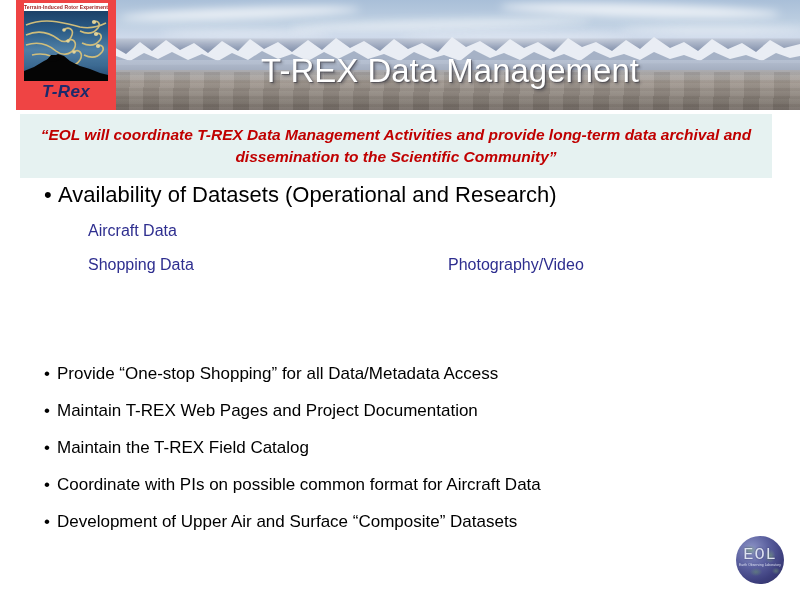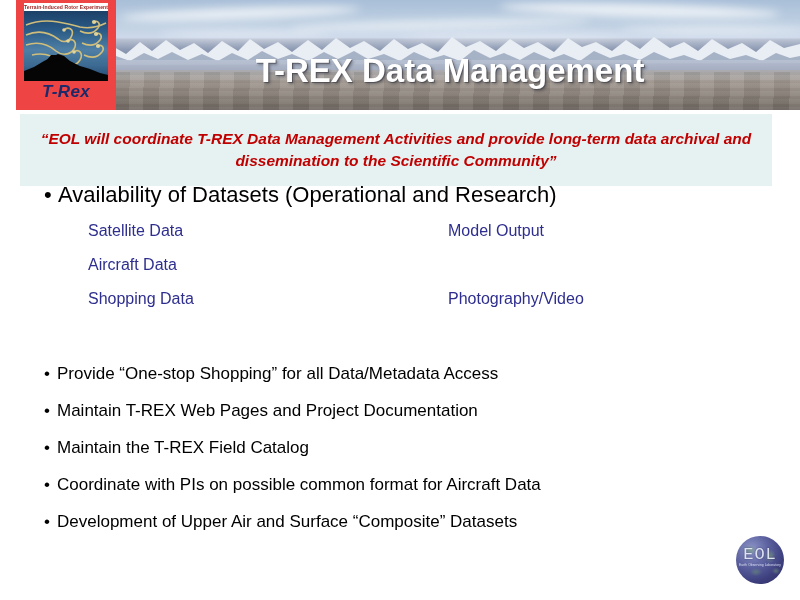--- a/index.html
+++ b/index.html
@@ -134,36 +134,36 @@
     letter-spacing: .3px;
   }
 
   .header-title {
     position: absolute;
     left: 100px;
     top: 52px;
     width: 700px;
     text-align: center;
     font-size: 33px;
-    font-weight: bold;
+    font-weight: normal;
     color: #ffffff;
     letter-spacing: 0px;
     text-shadow:
       1px 1px 0 rgba(60,60,70,.55),
       2px 2px 3px rgba(40,40,50,.45);
     white-space: nowrap;
   }
 
   
   .quote-box {
     position: absolute;
     left: 20px;
     top: 114px;
     width: 752px;
-    height: 72px;
+    height: 64px;
     background: #e6f2f1;
     box-sizing: border-box;
     display: flex;
     align-items: center;
     justify-content: center;
   }
   .quote-text {
     width: 720px;
     text-align: center;
     font-size: 15.5px;
@@ -330,24 +330,20 @@
   <div class="quote-text">“EOL will coordinate T-REX Data Management Activities and provide long-term data archival and dissemination to the Scientific Community”</div>
 </div>
 
 <div class="lead-bullet">
   <span class="dot">•</span><span>Availability of Datasets (Operational and Research)</span>
 </div>
 
 <div class="dataset-grid">
 
 
-  <div class="dataset-row">
-    <div class="dataset-cell col-left">Satellite Data</div>
-    <div class="dataset-cell col-right">Model Output</div>
-  </div>
 
   <div class="dataset-row">
     <div class="dataset-cell col-left">Aircraft Data</div>
   </div>
 
   <div class="dataset-row">
     <div class="dataset-cell col-left">Shopping Data</div>
     <div class="dataset-cell col-right">Photography/Video</div>
   </div>
 </div>

